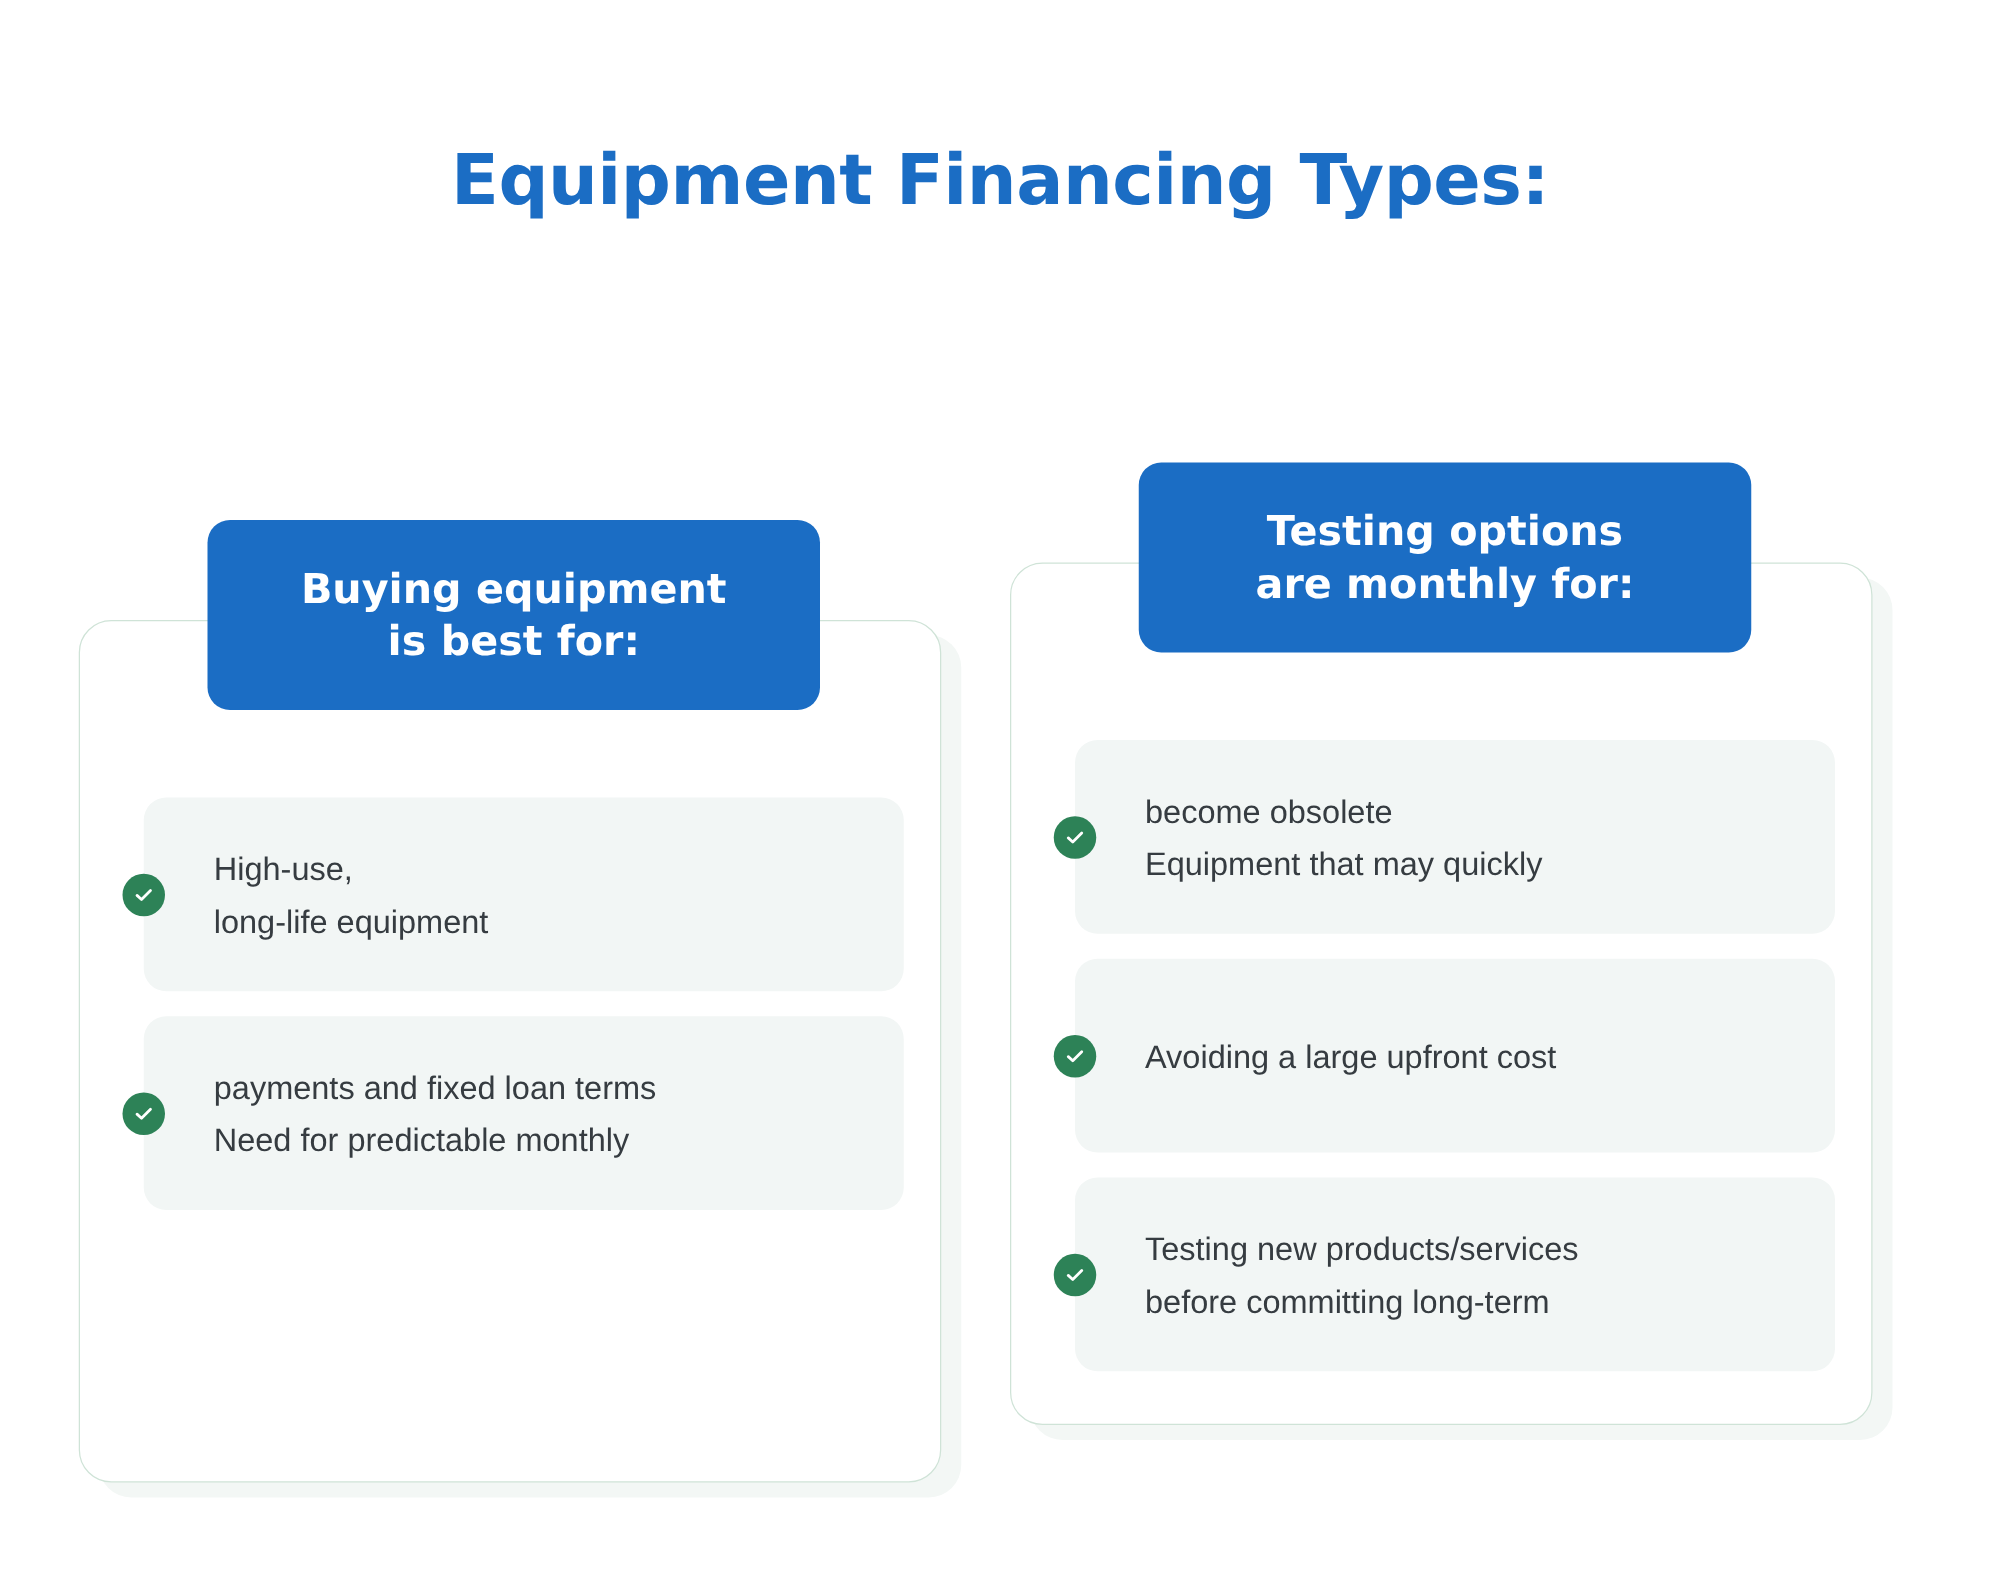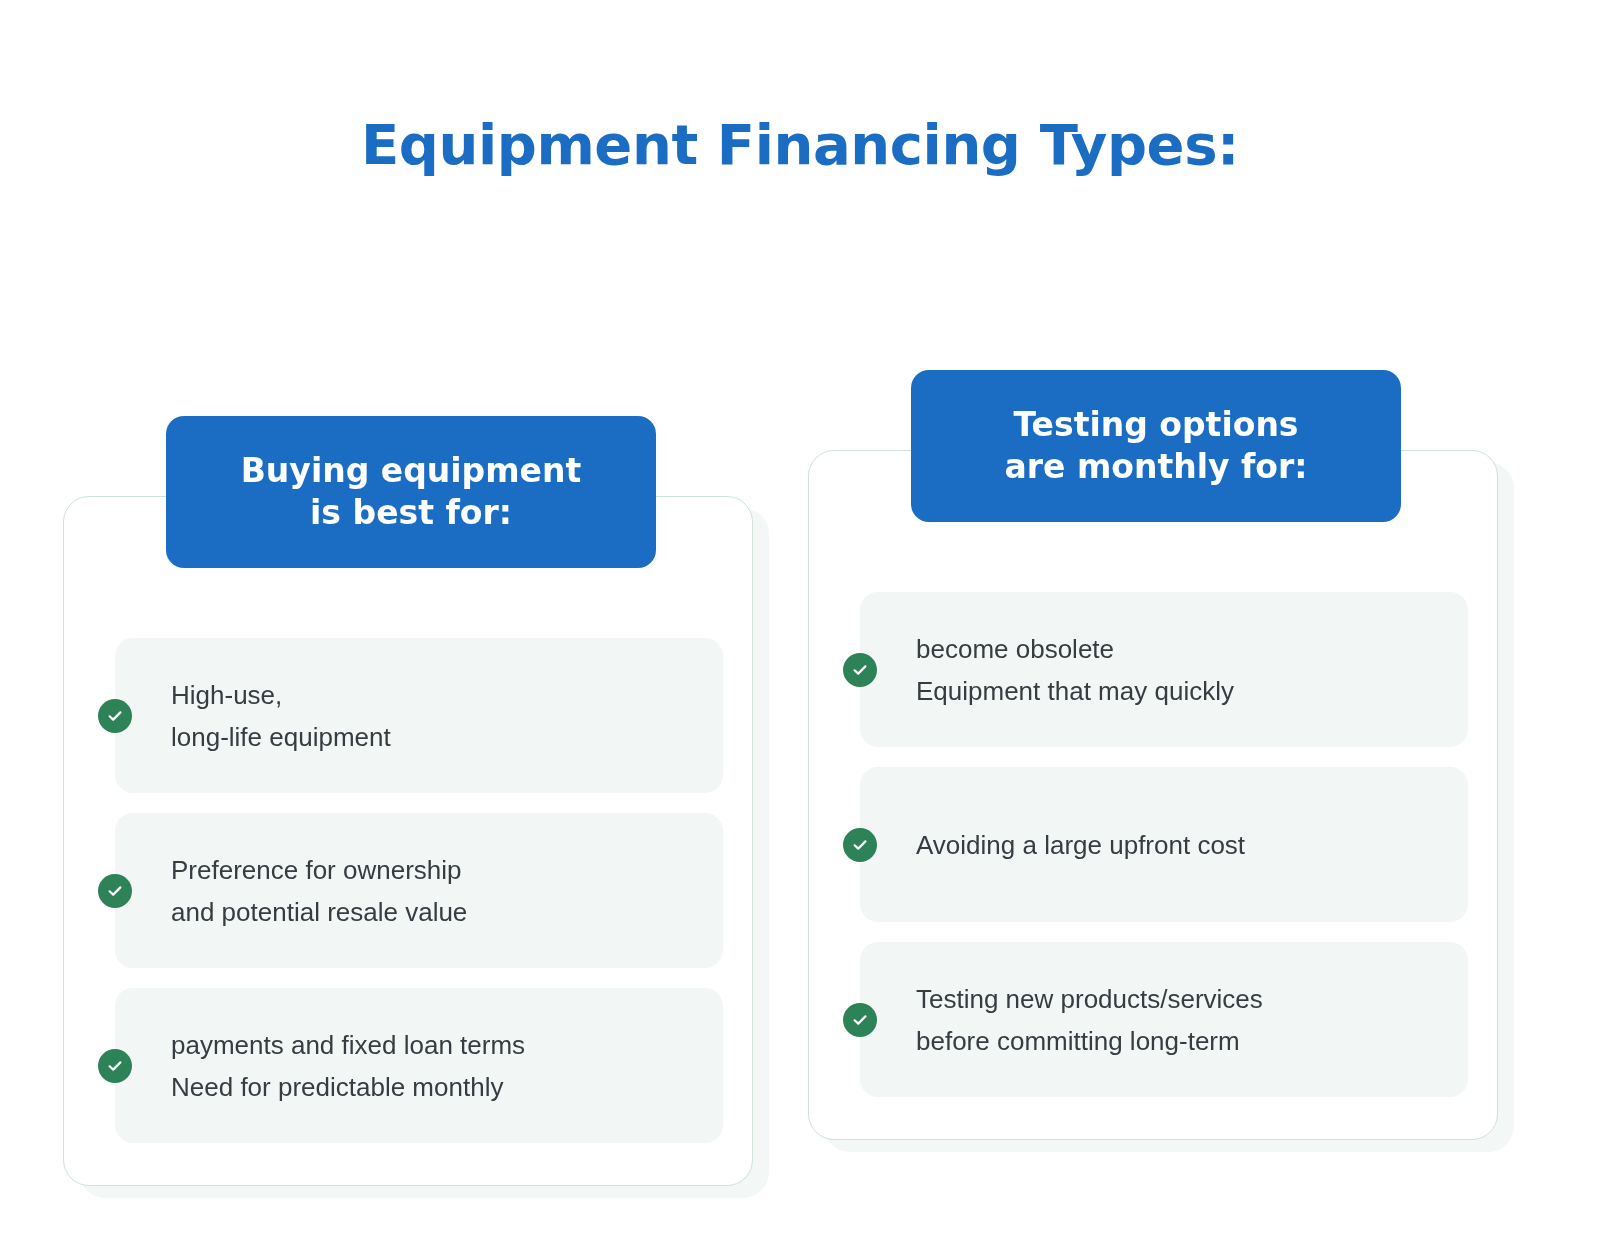--- a/index.html
+++ b/index.html
@@ -192,32 +192,20 @@
             <svg width="18" height="18" viewBox="0 0 18 18" aria-hidden="true">
               <path d="M3.6 9.3 L7.2 12.6 L14.4 5.4" fill="none" stroke="#ffffff" stroke-width="2.2" stroke-linecap="round" stroke-linejoin="round"></path>
             </svg>
           </span>
           <div class="item-text">
             <div class="line">High-use,</div>
             <div class="line">long-life equipment</div>
           </div>
         </div>
 
-        <div class="item">
-          <div class="item-box"></div>
-          <span class="check-icon">
-            <svg width="18" height="18" viewBox="0 0 18 18" aria-hidden="true">
-              <path d="M3.6 9.3 L7.2 12.6 L14.4 5.4" fill="none" stroke="#ffffff" stroke-width="2.2" stroke-linecap="round" stroke-linejoin="round"></path>
-            </svg>
-          </span>
-          <div class="item-text">
-            <div class="line">Preference for ownership</div>
-            <div class="line">and potential resale value</div>
-          </div>
-        </div>
 
         <div class="item">
           <div class="item-box"></div>
           <span class="check-icon">
             <svg width="18" height="18" viewBox="0 0 18 18" aria-hidden="true">
               <path d="M3.6 9.3 L7.2 12.6 L14.4 5.4" fill="none" stroke="#ffffff" stroke-width="2.2" stroke-linecap="round" stroke-linejoin="round"></path>
             </svg>
           </span>
           <div class="item-text">
             <div class="line">payments and fixed loan terms</div>

